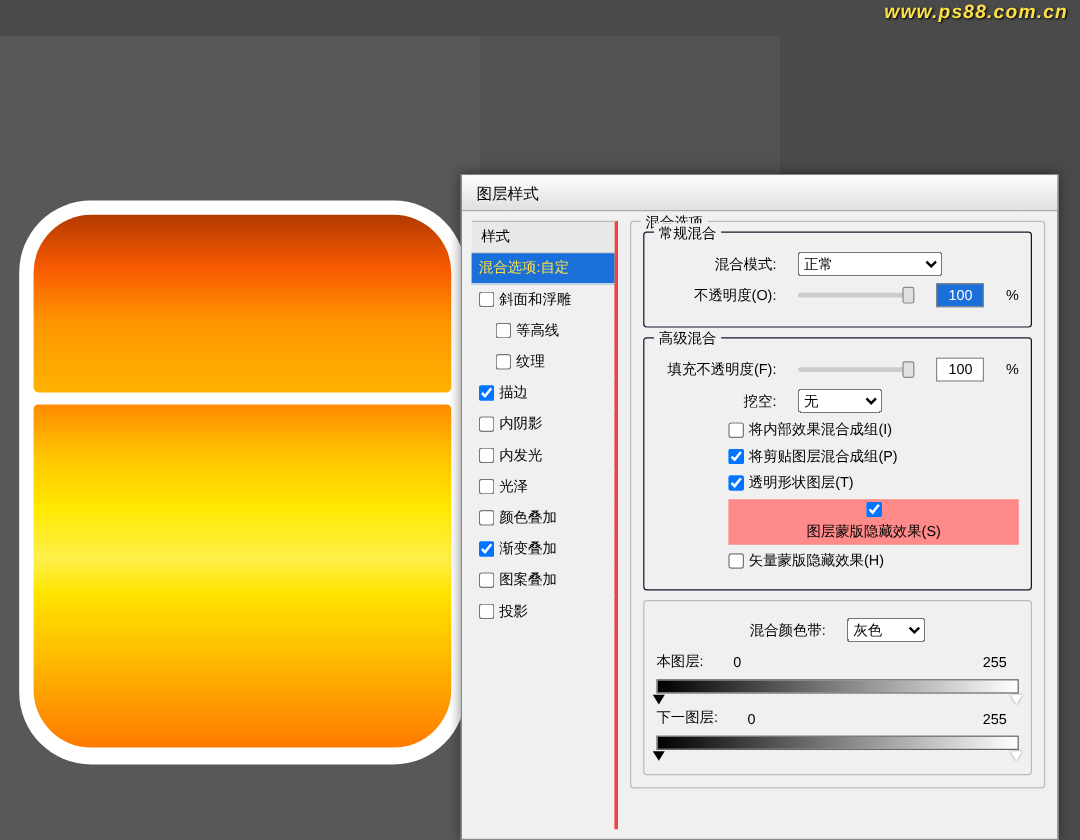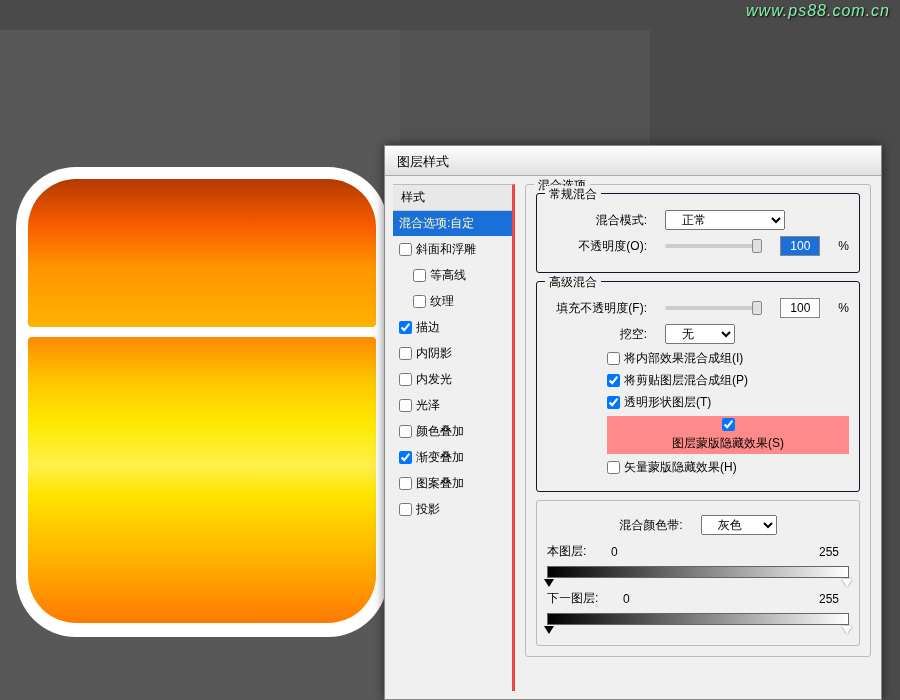--- a/index.html
+++ b/index.html
@@ -1,42 +1,42 @@
 <!DOCTYPE html>
 <html><head>
 <meta charset="utf-8">
 <style>
 * { box-sizing: border-box; margin: 0; padding: 0; font-family: "Microsoft YaHei", sans-serif; font-size: 12px; }
 body { background: #4a4a4a; width: 900px; height: 700px; overflow: hidden; position: relative; }
 .canvas-area { position: absolute; left: 0; top: 30px; width: 650px; height: 670px; background: #525252; }
 .canvas-area .inner { background: #585858; width: 400px; height: 670px; }
-.watermark { position: absolute; top: 2px; right: 10px; color: #86efac; font-weight: normal; font-size: 16px; font-style: italic; letter-spacing: 1px; text-shadow: 1px 1px 2px #000; }
+.watermark { position: absolute; top: 2px; right: 10px; color: #fde047; font-weight: bold; font-size: 16px; font-style: italic; letter-spacing: 1px; text-shadow: 1px 1px 2px #000; }
 .icon-preview { position: absolute; left: 16px; top: 167px; width: 372px; height: 470px; background: #fff; border-radius: 60px; padding: 12px; }
 .icon-top { width: 100%; height: 148px; border-radius: 48px 48px 4px 4px; background: linear-gradient(to bottom, #b23a00 0%, #f85a00 30%, #ff9500 60%, #ffb300 100%); }
 .icon-bottom { width: 100%; height: 286px; margin-top: 10px; border-radius: 4px 4px 48px 48px; background: linear-gradient(to bottom, #ff8a00 0%, #ffc500 15%, #ffe900 30%, #fff04a 45%, #ffe400 55%, #ffb800 75%, #ff7a00 100%); }
 
 .dialog { position: absolute; left: 384px; top: 145px; width: 498px; height: 555px; background: #f0f0f0; border: 1px solid #888; box-shadow: 0 0 10px rgba(0,0,0,0.5); }
 .titlebar { height: 30px; background: linear-gradient(to bottom, #fdfdfd, #e0e0e0); border-bottom: 1px solid #aaa; padding: 7px 12px; font-size: 13px; }
 .dialog-body { display: flex; height: calc(100% - 30px); }
 
 .style-panel { width: 122px; border-right: 3px solid #ef4444; border-top: 1px solid #bbb; margin: 8px 0 8px 8px; }
 .style-header { background: #e8e8e8; padding: 4px 8px; border-bottom: 1px solid #ccc; }
 .style-item { padding: 4px 6px; border-bottom: 1px solid #eee; display: flex; align-items: center; gap: 4px; }
-.style-item.selected { background: #1a6fd8; color: #fef9c3; }
+.style-item.selected { background: #1a6fd8; color: #fde047; }
 .style-item.indent { padding-left: 20px; }
 .style-item input[type="checkbox"] { width: 13px; height: 13px; }
 
 .options-panel { flex: 1; padding: 8px 10px; }
 .group { border: 1px solid #bbb; border-radius: 3px; margin-bottom: 10px; padding: 8px 10px 10px 10px; position: relative; }
 .group-title { position: absolute; top: -8px; left: 8px; background: #f0f0f0; padding: 0 4px; font-size: 12px; }
 .subgroup { border: 1px solid #0f172a; border-radius: 3px; margin-bottom: 8px; padding: 10px 10px 10px 10px; position: relative; }
 .subgroup-title { position: absolute; top: -8px; left: 8px; background: #f0f0f0; padding: 0 4px; }
 .row { display: flex; align-items: center; margin: 6px 0; gap: 18px; }
 .row .label { width: 100px; text-align: right; }
-select { height: 20px; font-size: 12px; padding: 1px 12px; }
+select { height: 20px; font-size: 12px; padding: 1px 0; }
 .slider { flex: 1; height: 4px; background: #ccc; position: relative; border-radius: 2px; }
 .slider .handle { position: absolute; top: -5px; width: 10px; height: 14px; background: #e0e0e0; border: 1px solid #888; border-radius: 2px; }
 input[type="text"].num { width: 40px; height: 20px; text-align: center; border: 1px solid #888; }
 input[type="text"].num.hl { background: #1a6fd8; color: #fff; }
 .chanrow { display: flex; align-items: center; gap: 10px; }
 .cb { display: flex; align-items: center; gap: 4px; }
 .cb input { width: 13px; height: 13px; }
 .opts-list { margin-left: 60px; }
 .opts-list .cb { margin: 5px 0; }
 .cb.hl { background: #ff8a8a; padding: 2px 4px; flex-direction: column; }
@@ -171,21 +171,21 @@
             <label class="cb">
                 <input type="checkbox" style="">
                 <span>矢量蒙版隐藏效果(H)</span>
               </label>
           </div>
         </div>
 
         <div class="blendif">
           <div class="row" style="justify-content:center">
             <span>混合颜色带:</span>
-            <select style="width:76px"><option>灰色</option></select>
+            <select style="width:65px"><option>灰色</option></select>
           </div>
           <div class="blendif-row">
             <span class="label-narrow">本图层:</span>
             <span style="width:40px;text-align:center">0</span>
             <span style="flex:1"></span>
             <span style="width:40px;text-align:center">255</span>
           </div>
           <div class="grad-bar">
             <div class="tri black"></div>
             <div class="tri white"></div>

